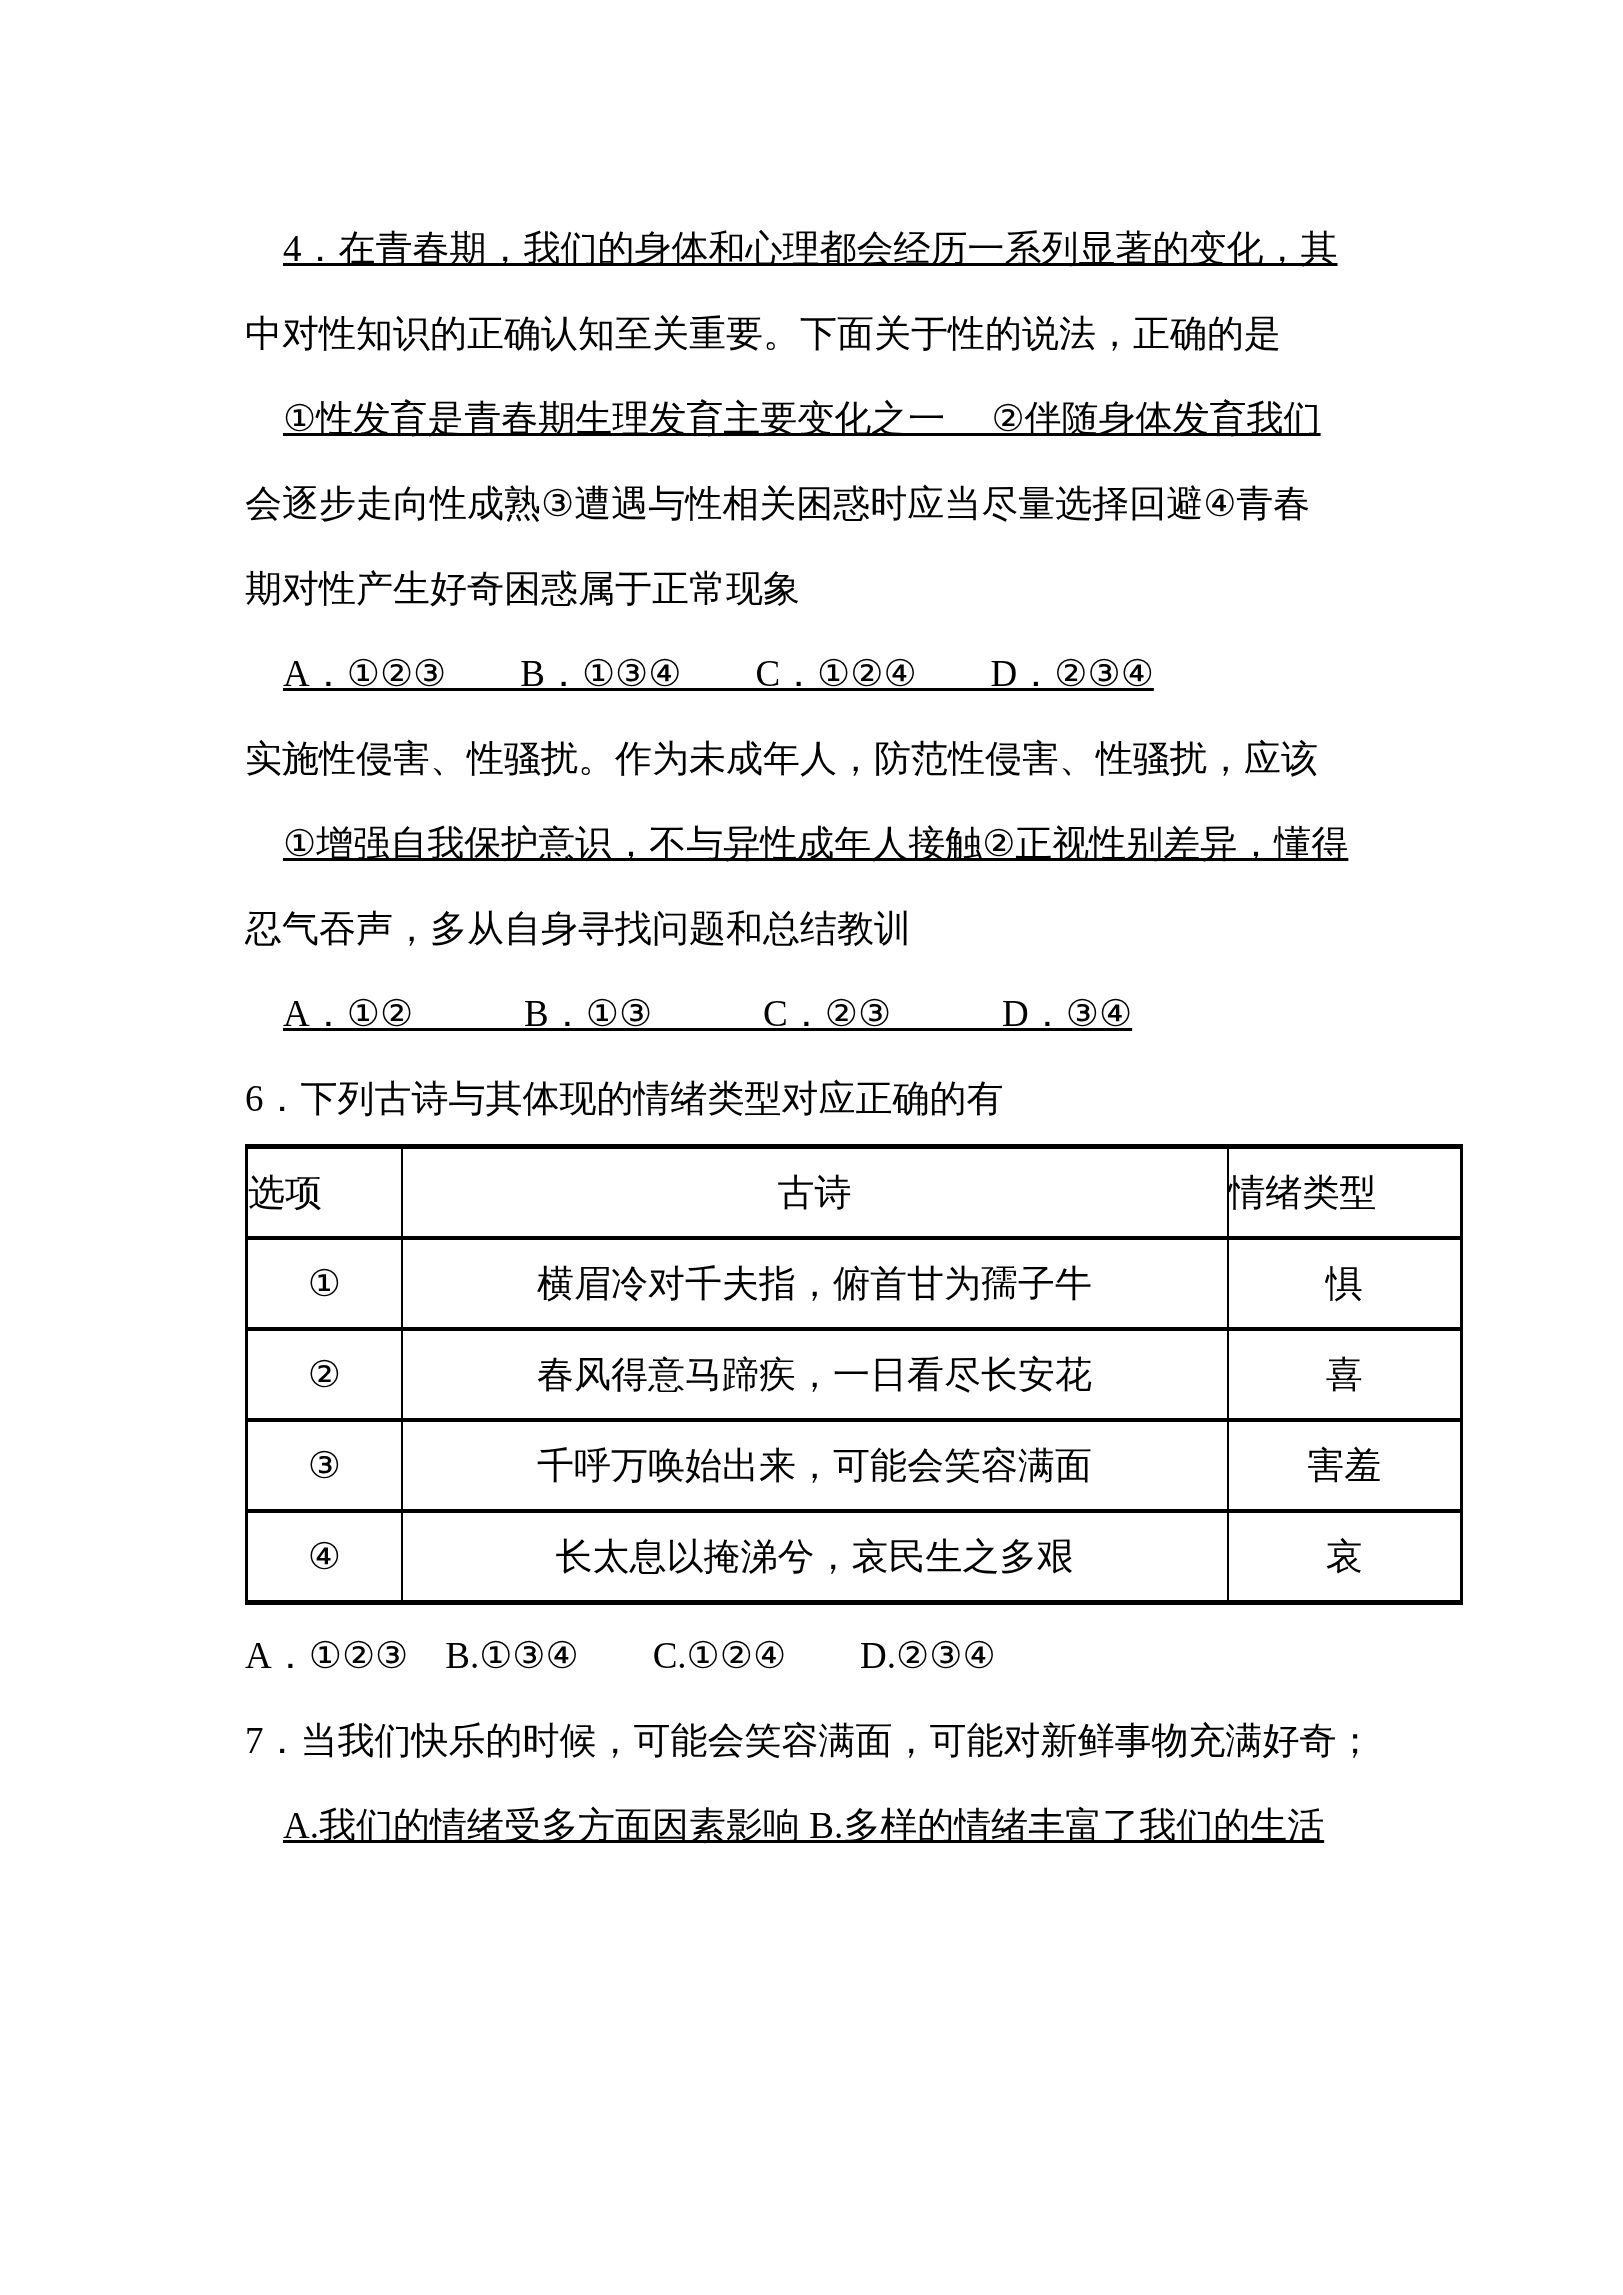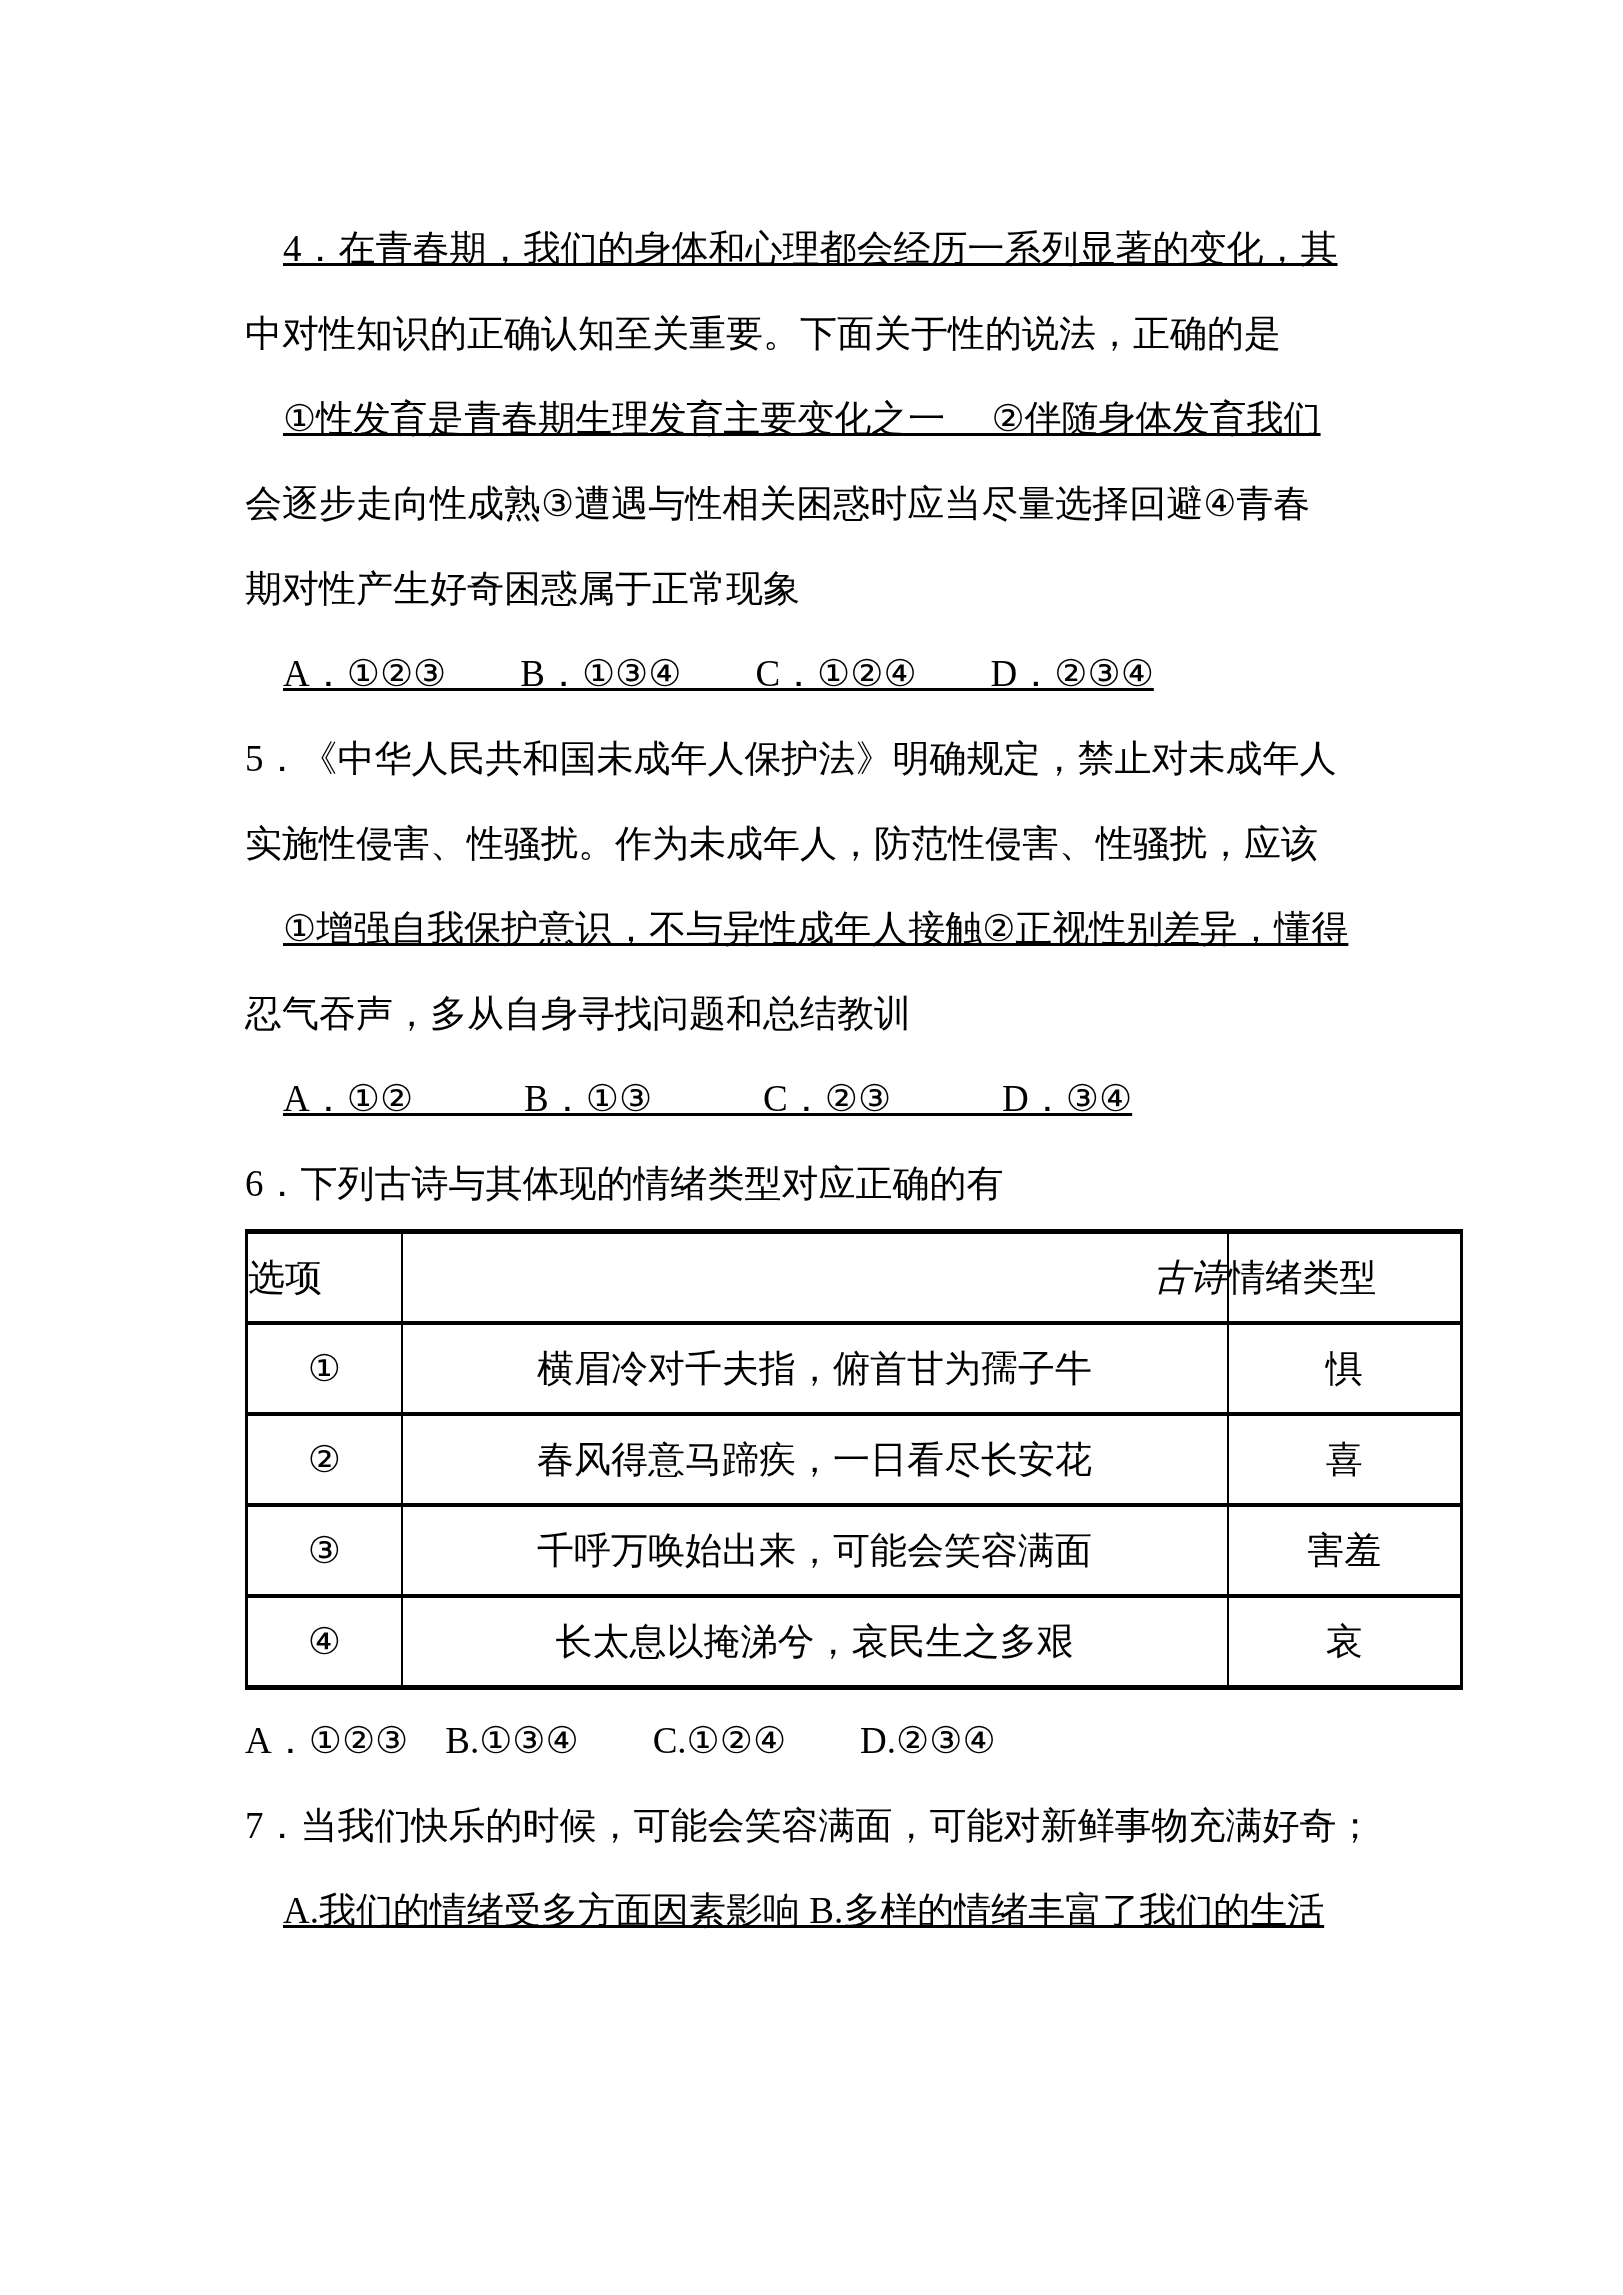--- a/index.html
+++ b/index.html
@@ -57,23 +57,22 @@
     white-space: pre;
   }
   .col-option { width: 155px; }
   .col-poem   { width: 826px; }
   .col-emotion{ width: 234px; }
   th.hdr-option, th.hdr-emotion {
     text-align: left;
     padding-left: 6.5px;
   }
   th.hdr-poem {
-    text-align: right;
+    text-align: center;
     padding-left: 63px;
-    font-style: italic;
   }
   td.cell-num, td.cell-emo {
     text-align: center;
   }
   td.cell-poem {
     text-align: center;
     padding-left: 63px;
   }
   .opts-after-table {
     margin-top: 7.6px;
@@ -84,21 +83,20 @@
 
 <div class="doc">
 
   <p class="line indent">4．在青春期，我们的身体和心理都会经历一系列显著的变化，其</p>
   <p class="line">中对性知识的正确认知至关重要。下面关于性的说法，正确的是</p>
   <p class="line indent">①性发育是青春期生理发育主要变化之一　 ②伴随身体发育我们</p>
   <p class="line">会逐步走向性成熟③遭遇与性相关困惑时应当尽量选择回避④青春</p>
   <p class="line">期对性产生好奇困惑属于正常现象</p>
   <p class="line indent">A．①②③　　B．①③④　　C．①②④　　D．②③④</p>
 
-  <p class="line">5．《中华人民共和国未成年人保护法》明确规定，禁止对未成年人</p>
   <p class="line">实施性侵害、性骚扰。作为未成年人，防范性侵害、性骚扰，应该</p>
   <p class="line indent">①增强自我保护意识，不与异性成年人接触②正视性别差异，懂得</p>
   <p class="line">忍气吞声，多从自身寻找问题和总结教训</p>
   <p class="line indent">A．①②　　　B．①③　　　C．②③　　　D．③④</p>
 
   <p class="line">6．下列古诗与其体现的情绪类型对应正确的有</p>
 
   <table class="q6-table">
     <colgroup>
       <col class="col-option">

